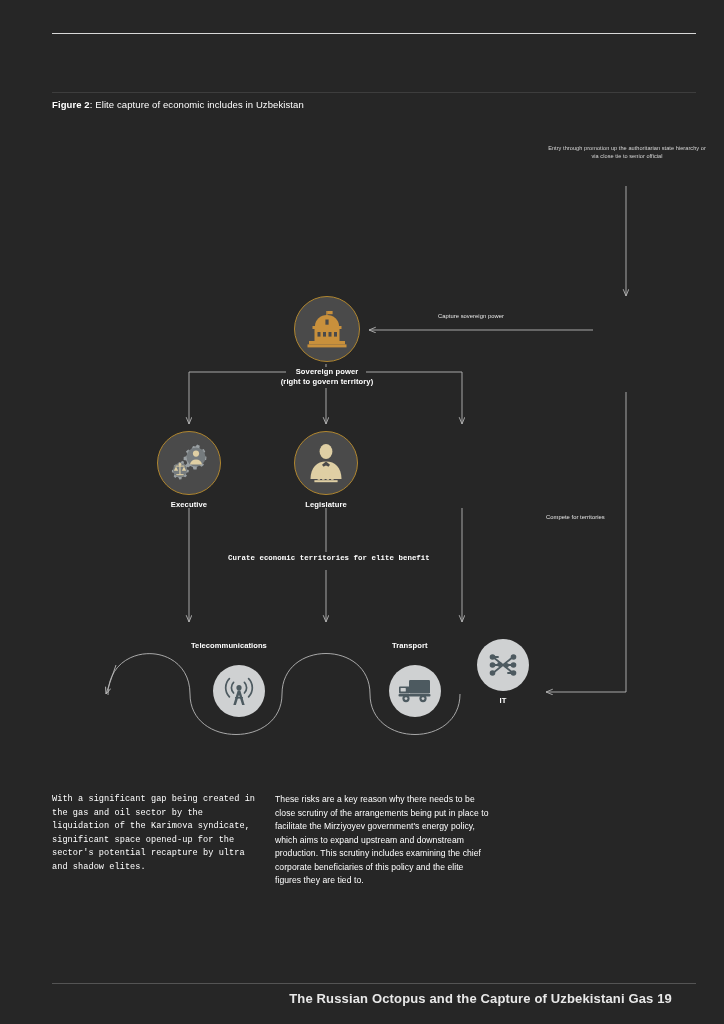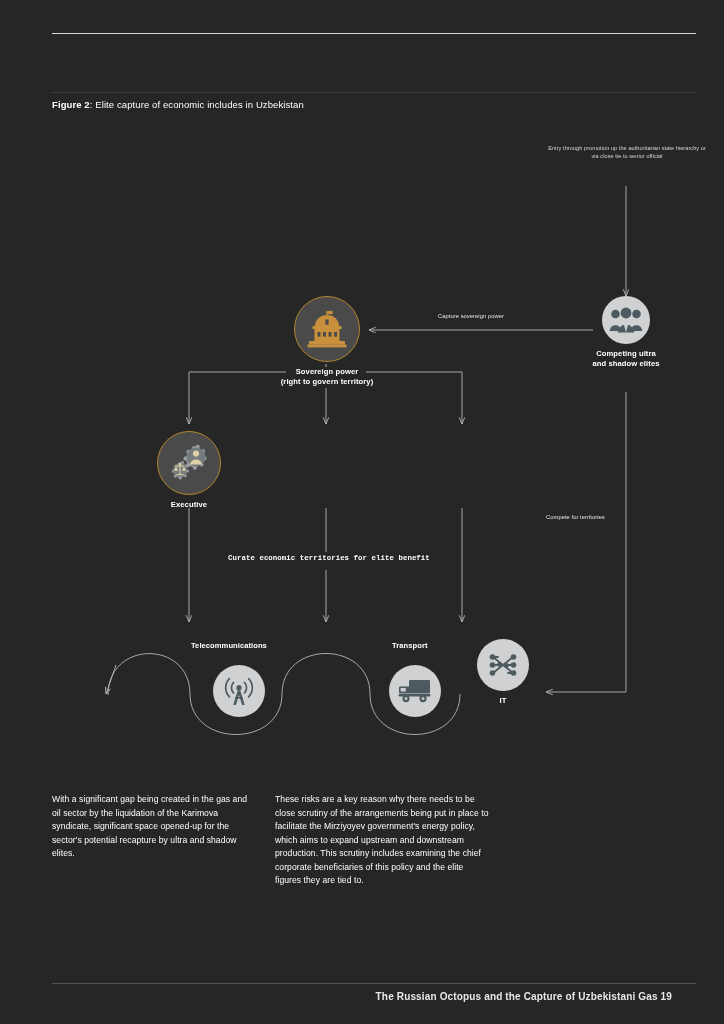--- a/index.html
+++ b/index.html
@@ -26,21 +26,21 @@
 
   .fig-title {
     position: absolute; left: 52px; top: 99px;
     font-size: 9.5px; color: #ffffff; letter-spacing: .1px;
     white-space: nowrap;
   }
   .fig-title b { font-weight: bold; }
 
   .footer {
     position: absolute; right: 52px; top: 991px;
-    font-size: 10px; color: #e8e8e8; font-weight: bold;
+    font-size: 13px; color: #e8e8e8; font-weight: bold;
     letter-spacing: .15px; white-space: nowrap;
   }
 
   
   .diagram-svg { position: absolute; left: 0; top: 0; width: 724px; height: 780px; }
 
   
   .node { position: absolute; text-align: center; }
   .circle {
     border-radius: 50%; display: flex; align-items: center; justify-content: center;
@@ -62,21 +62,21 @@
   .flabel.small { font-size: 5.6px; text-align: center; color: #d6d6d6; }
   .flabel.edge  { font-size: 5.8px; color: #e6e6e6; white-space: nowrap; }
   .flabel.bold  { font-size: 7.4px; font-weight: bold; white-space: nowrap; }
   .flabel.sector{ font-size: 7.6px; font-weight: bold; white-space: nowrap; }
 
   
   .col {
     position: absolute; font-size: 8.6px; color: #ffffff;
     line-height: 1.58; letter-spacing: .05px;
   }
-  .col-1 { left: 52px; top: 793px; width: 205px; }
+  .col-1 { left: 52px; top: 793px; width: 205px; font-family: Liberation Mono, monospace; }
   .col-2 { left: 275px; top: 793px; width: 215px; }
 
   .label-bg { background: #262626; display: inline-block; padding: 0 4px; }
 </style>
 </head>
 <body>
 
 <div class="page">
 
   <div class="rule-top"></div>
@@ -125,39 +125,20 @@
   </div>
 
   <div class="flabel edge" style="left:542px; top:514px;">
     <span class="label-bg">Compete for territories</span>
   </div>
 
   <div class="flabel bold" style="left:224px; top:554px;font-family:Liberation Mono, monospace;">
     <span class="label-bg">Curate economic territories for elite benefit</span>
   </div>
 
-  <div class="node" style="left:586px; top:296px; width:80px;">
-    <div class="circle circle-light" style="width:48px;height:48px;">
-      <svg width="34" height="26" viewBox="0 0 34 26">
-        <g fill="#4d5a60">
-          <circle cx="6.5" cy="7" r="4.3"></circle>
-          <path d="M0.6,24 a6,7 0 0 1 11.8,0 z"></path>
-          <circle cx="27.5" cy="7" r="4.3"></circle>
-          <path d="M21.6,24 a6,7 0 0 1 11.8,0 z"></path>
-          <circle cx="17" cy="6" r="5.4"></circle>
-          <path d="M8.6,25.5 a8.5,9.5 0 0 1 16.8,0 z"></path>
-        </g>
-        <path d="M17,12.5 L14.4,15.6 L17,25.5 L19.6,15.6 Z" fill="#cfd1d2"></path>
-      </svg>
-    </div>
-    <div class="node-label two" style="width:98px;margin-left:-9px;">
-      <span>Competing ultra</span><br>
-      <span>and shadow elites</span>
-    </div>
-  </div>
 
   <div class="node" style="left:294px; top:296px; width:66px;">
     <div class="circle circle-gold" style="width:66px;height:66px;">
       <svg width="40" height="38" viewBox="0 0 40 38">
         <g fill="#c8903c">
           <rect x="20.2" y="1" width="5.4" height="3.2"></rect>
           <rect x="19.3" y="1" width="1.2" height="7"></rect>
           <path d="M8,16 a12,11 0 0 1 24,0 z"></path>
           <rect x="5.5" y="16" width="29" height="3"></rect>
           <rect x="7.5" y="19" width="25" height="12"></rect>
@@ -198,20 +179,41 @@
           <rect x="8.6" y="22.6" width="8.8" height="1"></rect>
           <path d="M9,23.6 l-2.1,4.1 h4.2 z"></path>
           <path d="M17,23.6 l-2.1,4.1 h4.2 z"></path>
           <circle cx="13" cy="21.4" r="1.4"></circle>
         </g>
       </svg>
     </div>
     <div class="node-label">Executive</div>
   </div>
 
+  <div class="node" style="left:294px; top:431px; width:64px;">
+    <div class="circle circle-gold" style="width:64px;height:64px;">
+      <svg width="42" height="40" viewBox="0 0 42 40">
+        <g fill="#dfcfa4">
+          <ellipse cx="21" cy="8.5" rx="6.4" ry="7.6"></ellipse>
+          <path d="M5.5,36 C5.5,24.5 12,18.5 21,18.5 C30,18.5 36.5,24.5 36.5,36 z"></path>
+        </g>
+        <path d="M21,18.5 L17,21.8 L21,27 L25,21.8 Z" fill="#4a4a4a"></path>
+        <g fill="#dfcfa4">
+          <path d="M21,22.5 L10.5,27.5 h21 z"></path>
+          <rect x="10.5" y="28.4" width="21" height="1.5"></rect>
+          <rect x="12.6" y="30.6" width="2.5" height="6.2"></rect>
+          <rect x="17.1" y="30.6" width="2.5" height="6.2"></rect>
+          <rect x="21.6" y="30.6" width="2.5" height="6.2"></rect>
+          <rect x="26.1" y="30.6" width="2.5" height="6.2"></rect>
+          <rect x="9.4" y="37.2" width="23.2" height="2"></rect>
+        </g>
+      </svg>
+    </div>
+    <div class="node-label">Legislature</div>
+  </div>
 
 
 
   <div class="flabel sector" style="left:191px; top:641px;">Telecommunications</div>
   <div class="node" style="left:213px; top:665px; width:52px;">
     <div class="circle circle-light" style="width:52px;height:52px;">
       <svg width="32" height="30" viewBox="0 0 32 30">
         <g fill="none" stroke="#4d5a60" stroke-width="1.7" stroke-linecap="round">
           <path d="M10.6,6.4 a7.5,7.5 0 0 0 0,10.6"></path>
           <path d="M21.4,6.4 a7.5,7.5 0 0 1 0,10.6"></path>

